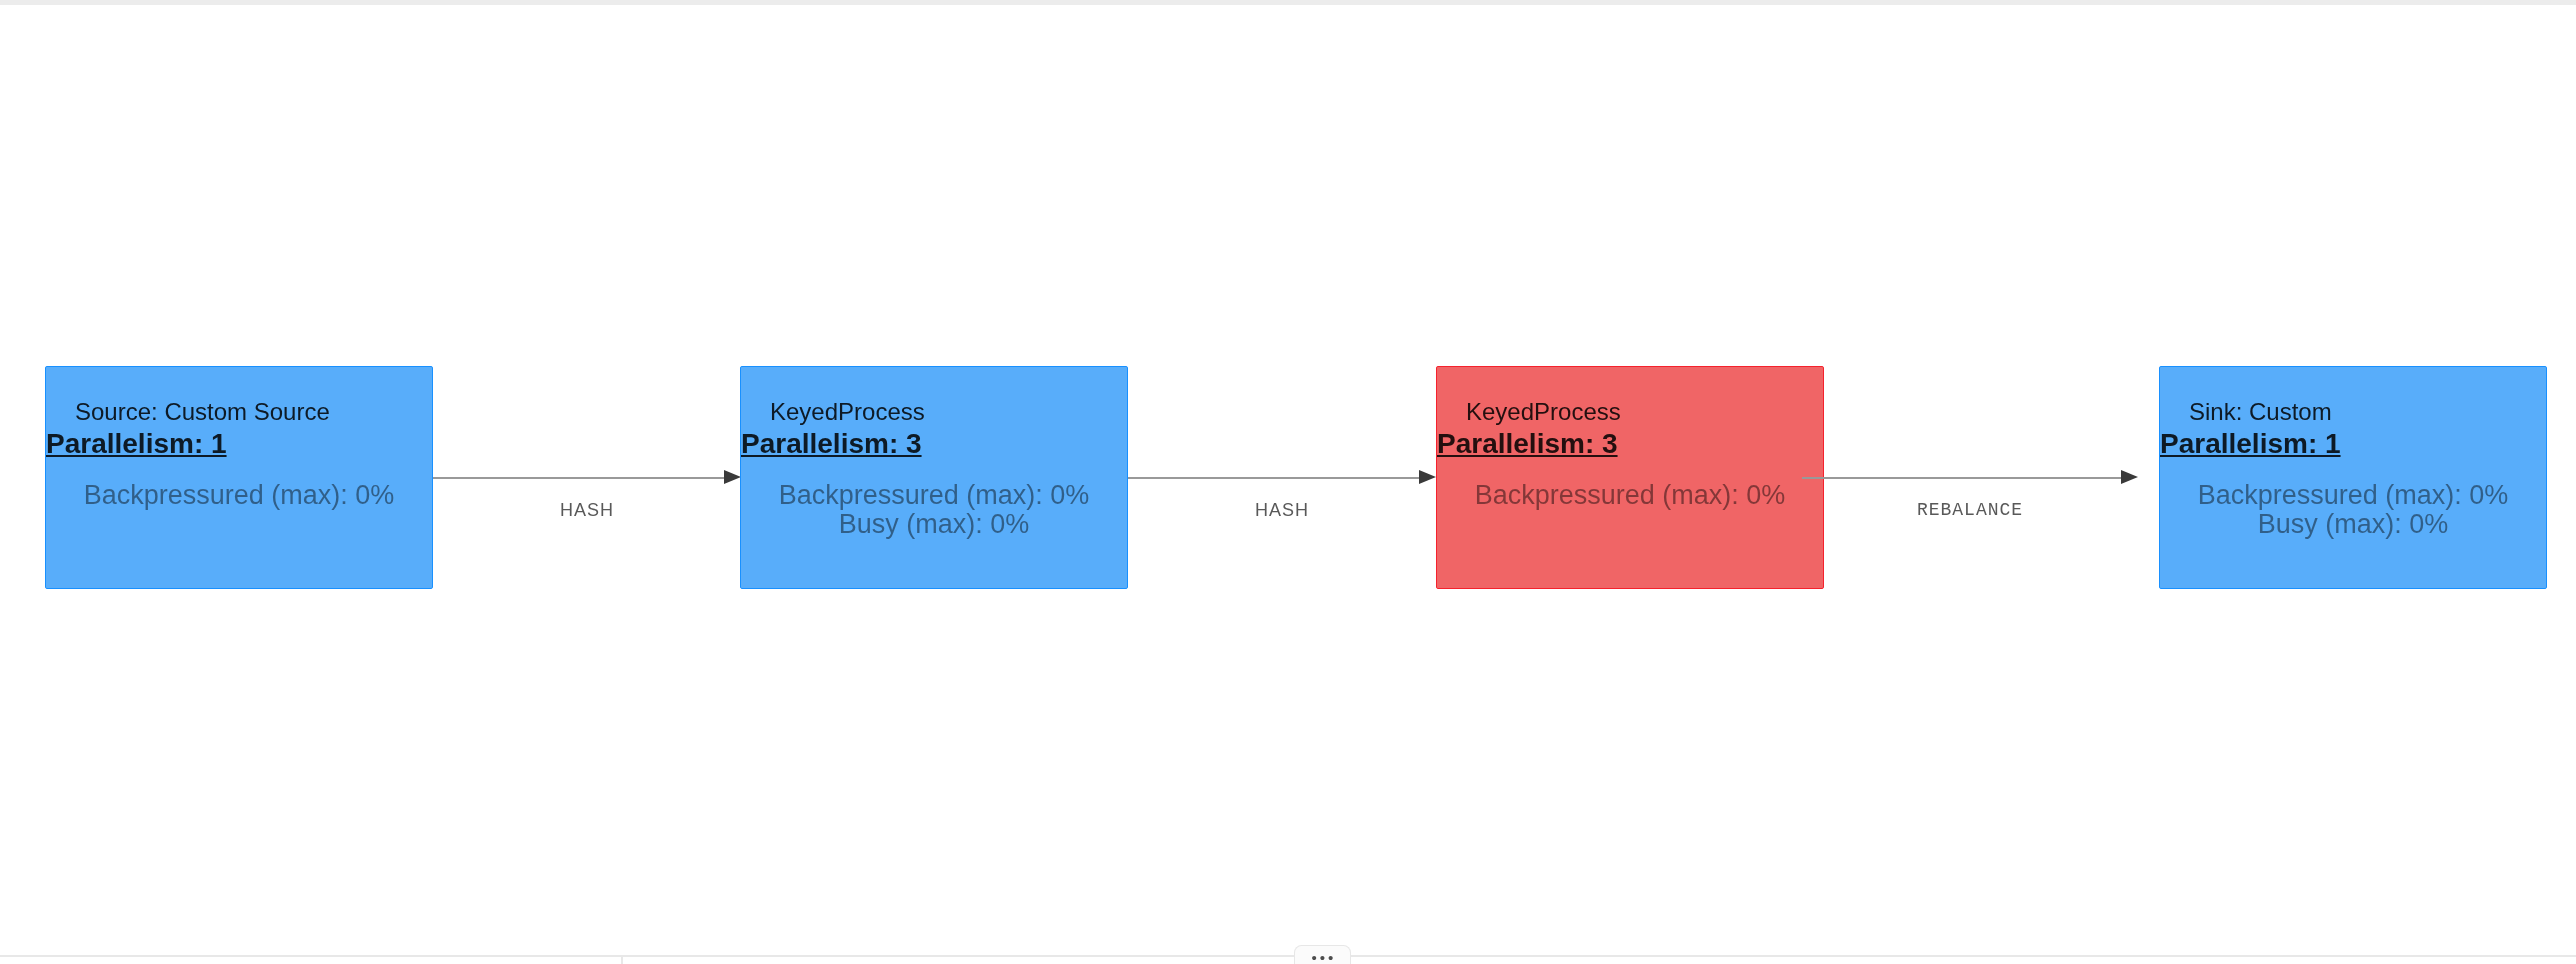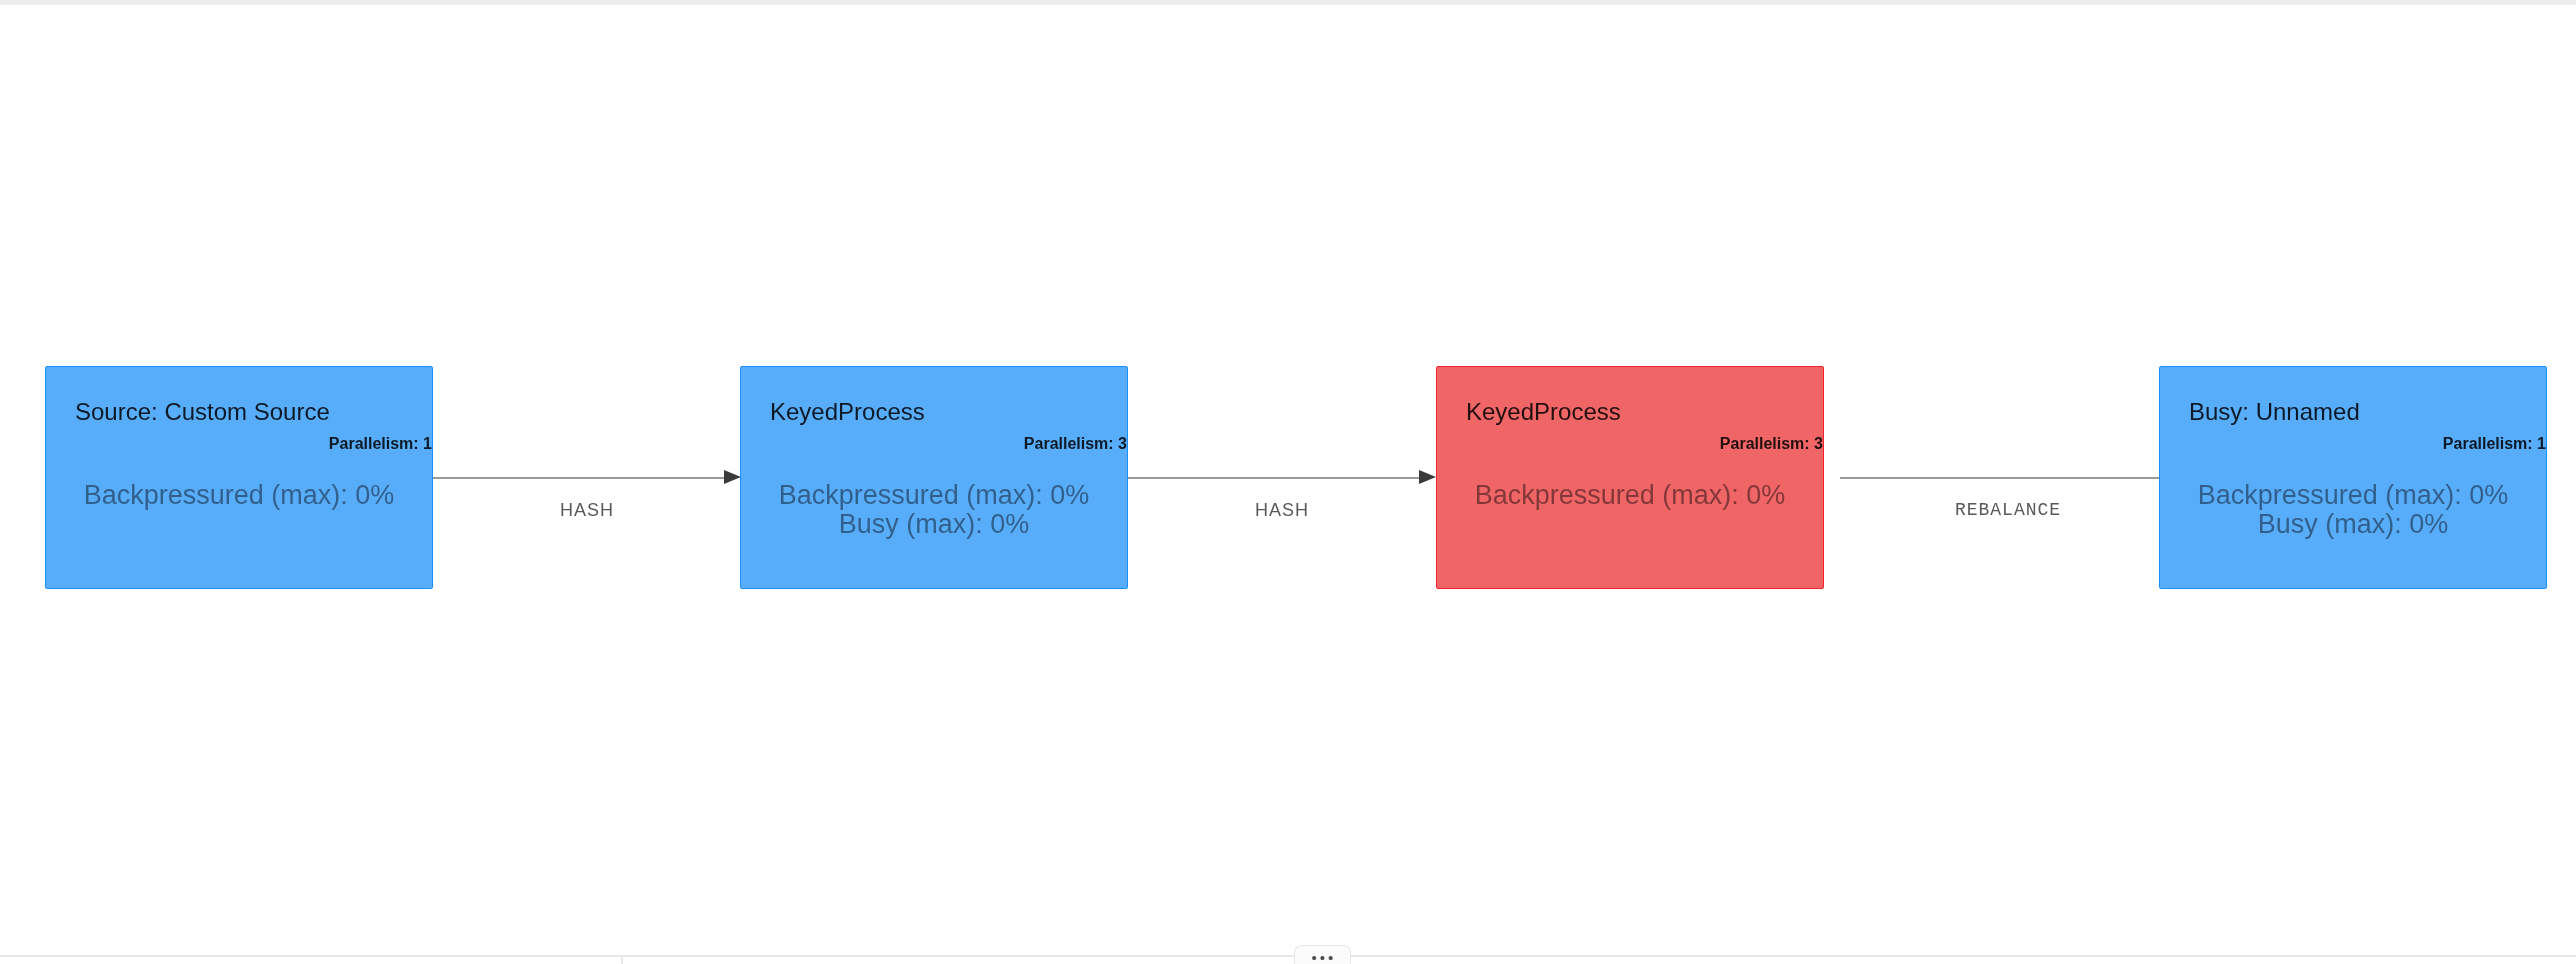--- a/index.html
+++ b/index.html
@@ -45,40 +45,41 @@
     padding: 0 29px;
     font-size: 24px;
     font-weight: 500;
     line-height: 32px;
     color: rgba(0,0,0,0.85);
     text-align: left;
     white-space: nowrap;
     overflow: hidden;
   }
   .node-parallelism {
-    font-size: 16px;
+    font-size: 28px;
     font-weight: 700;
     line-height: 32px;
     color: rgba(0,0,0,0.85);
-    text-align: right;
+    text-align: left;
+    text-decoration: underline;
   }
   .node-metrics {
     margin-top: 21px;
     font-size: 27px;
     font-weight: 400;
     line-height: 29px;
     color: rgba(0,0,0,0.45);
     text-align: center;
   }
 
   
   .edge { position: absolute; top: 477px; height: 1.9px; }
   .edge-0 { left: 433px;  width: 308px; }
   .edge-1 { left: 1128px; width: 308px; }
-  .edge-2 { left: 1840px; width: 336px; font-family: Liberation Mono, monospace; }
+  .edge-2 { left: 1802px; width: 336px; font-family: Liberation Mono, monospace; }
 
   .edge-line {
     position: absolute;
     left: 0; right: 13.3px; top: 0;
     height: 1.9px;
     background: #999999;
   }
   .edge-arrowhead {
     position: absolute;
     right: 0; top: -6.7px;
@@ -179,21 +180,21 @@
     </div>
   </div>
 
   <div class="edge edge-2">
     <div class="edge-line"></div>
     <div class="edge-arrowhead"></div>
     <div class="edge-label">REBALANCE</div>
   </div>
 
   <div class="node node--blue node-3">
-    <div class="node-name">Busy: Unnamed</div>
+    <div class="node-name">Sink: Custom</div>
     <div class="node-parallelism">Parallelism: 1</div>
     <div class="node-metrics">
       <div>Backpressured (max): 0%</div>
       <div>Busy (max): 0%</div>
     </div>
   </div>
 
   <div class="drawer-border"></div>
   <div class="drawer-vdivider"></div>
   <button class="drawer-toggle">

